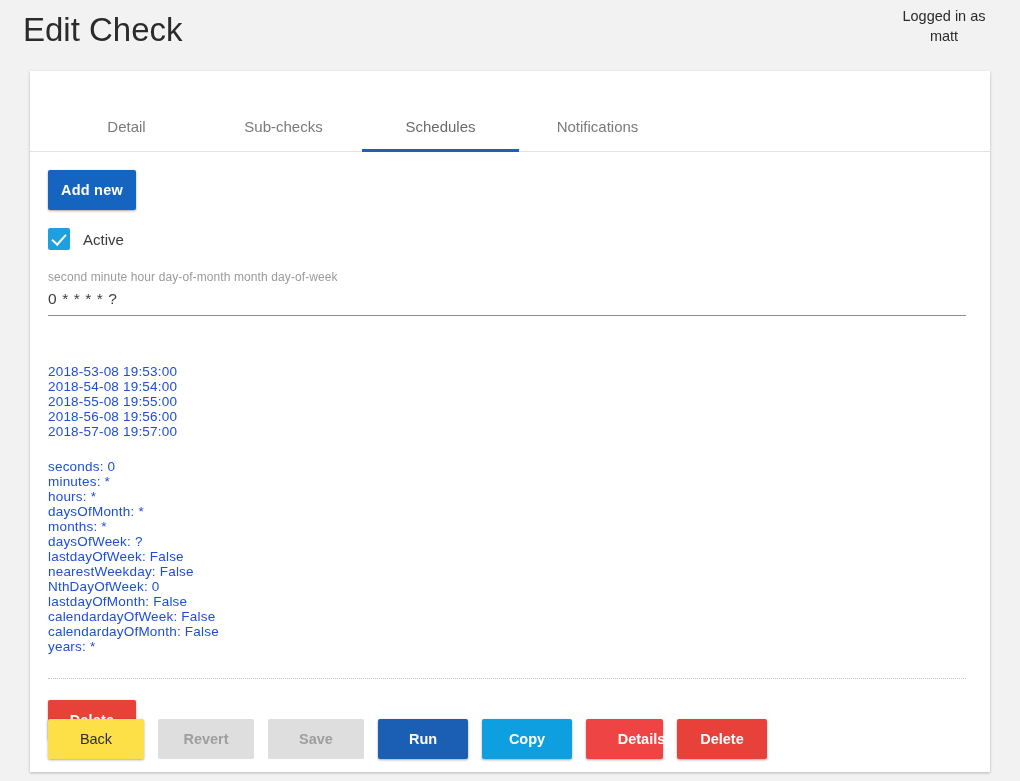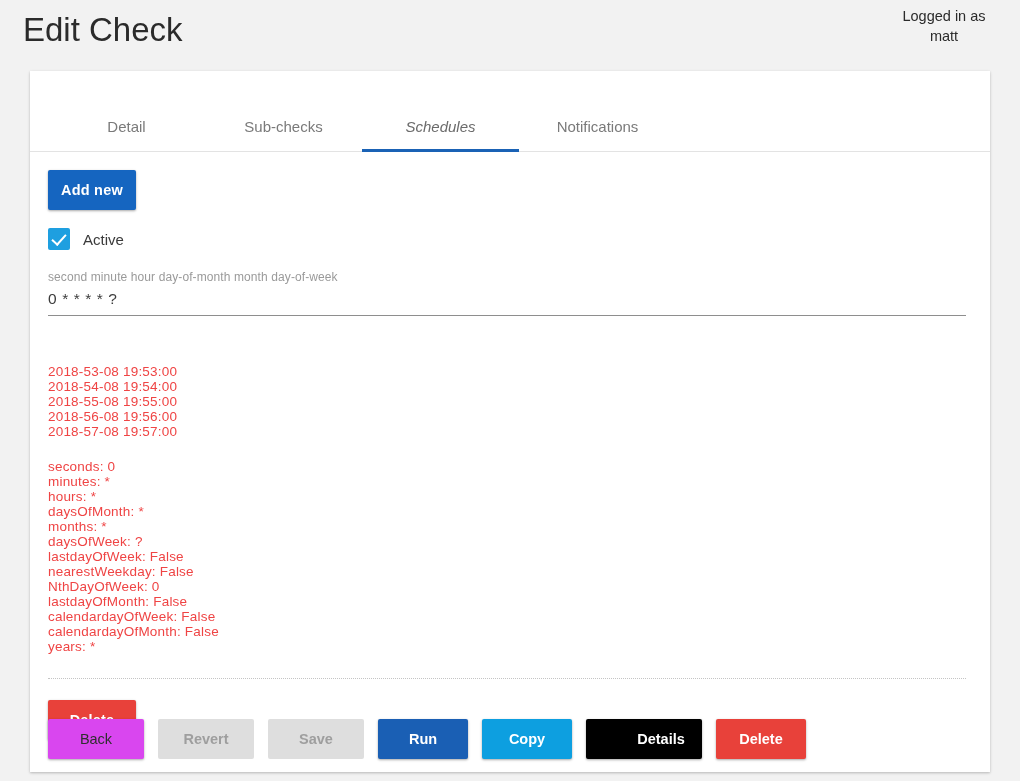--- a/index.html
+++ b/index.html
@@ -69,21 +69,21 @@
     font-size: 15px;
     color: #7a7a7a;
     padding: 0 0 14px 0;
     cursor: pointer;
     border-bottom: 3px solid transparent;
     margin-bottom: -1px;
     user-select: none;
   }
   .tab.w1 { width: 157px; }
   .tab.w2 { width: 157px; }
-  .tab.w3 { width: 157px; font-style: italic; }
+  .tab.w3 { width: 157px; }
   .tab.w4 { width: 157px; }
   .tab.active {
     color: #6b6b6b;
     border-bottom-color: #1a62b5;
   }
 
   
   .card-body {
     position: relative;
     padding: 18px 18px 0 18px;
@@ -164,21 +164,21 @@
     padding: 6px 0 7px 0;
     border-bottom: 1px solid #8e8e8e;
     letter-spacing: 0.6px;
   }
 
   
   .preview {
     margin-top: 48px;
     font-size: 13.5px;
     line-height: 15px;
-    color: #ef4444;
+    color: #1d4ed8;
     letter-spacing: 0.2px;
   }
   .preview div { white-space: pre; }
   .preview-gap { height: 20px; }
 
   .dotted-sep {
     margin-top: 24px;
     border-top: 1px dotted #c4c4c4;
     width: 918px;
     height: 0;
@@ -203,34 +203,34 @@
     font-size: 14.5px;
     font-weight: bold;
     cursor: pointer;
     display: inline-flex;
     align-items: center;
     justify-content: center;
     color: #ffffff;
     box-shadow: 0 1px 3px rgba(0,0,0,0.22), 0 1px 2px rgba(0,0,0,0.14);
   }
   .fbtn-back {
-    background: #d946ef;
+    background: #fde047;
     color: #2f2f2f;
     font-weight: normal;
     width: 96px;
   }
   .fbtn-disabled {
     background: #dedede;
     color: #9e9e9e;
     width: 96px;
     box-shadow: none;
   }
   .fbtn-run   { background: #1a5fb4; width: 90px; }
   .fbtn-copy  { background: #0d9fe0; width: 90px; }
-  .fbtn-details { background: #000000; width: 116px; padding-left: 40px; }
+  .fbtn-details { background: #ef4444; width: 77px; padding-left: 40px; }
   .fbtn-delete  { background: #e8413a; width: 90px; }
 </style>
 </head>
 <body>
 
 <div class="page-header">
   <h1 class="page-title">Edit Check</h1>
   <div class="logged-in">
     <div>Logged in as</div>
     <div>matt</div>

